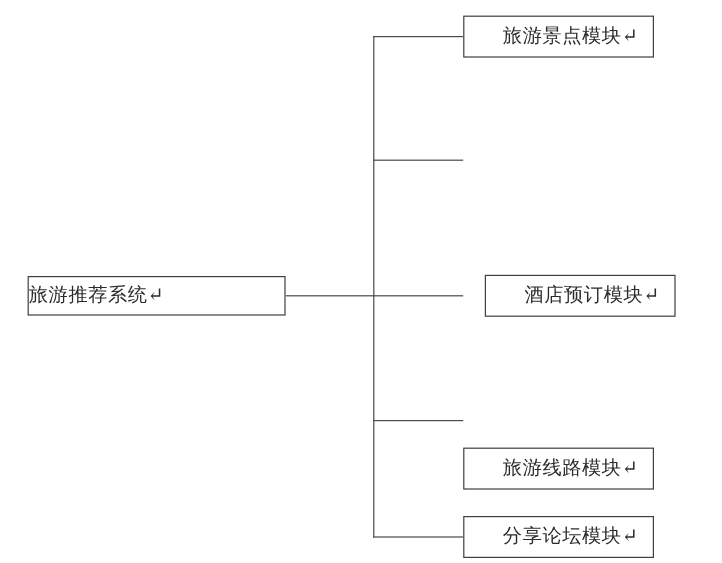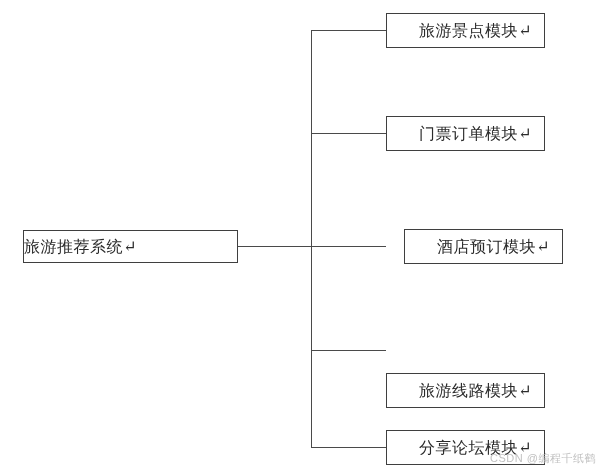--- a/index.html
+++ b/index.html
@@ -108,28 +108,24 @@
   <div class="line branch b3"></div>
   <div class="line branch b4"></div>
 
   <div class="node root-node">
     <span class="label">旅游推荐系统↵</span>
   </div>
 
   <div class="node module-node m0">
     <span class="label">旅游景点模块↵</span>
   </div>
-  <div class="node module-node m1">
-    <span class="label">门票订单模块↵</span>
-  </div>
   <div class="node module-node m2">
     <span class="label">酒店预订模块↵</span>
   </div>
   <div class="node module-node m3">
     <span class="label">旅游线路模块↵</span>
   </div>
   <div class="node module-node m4">
     <span class="label">分享论坛模块↵</span>
   </div>
 
-  <div class="watermark">CSDN @编程千纸鹤</div>
 
 </div>
 
 </body></html>

